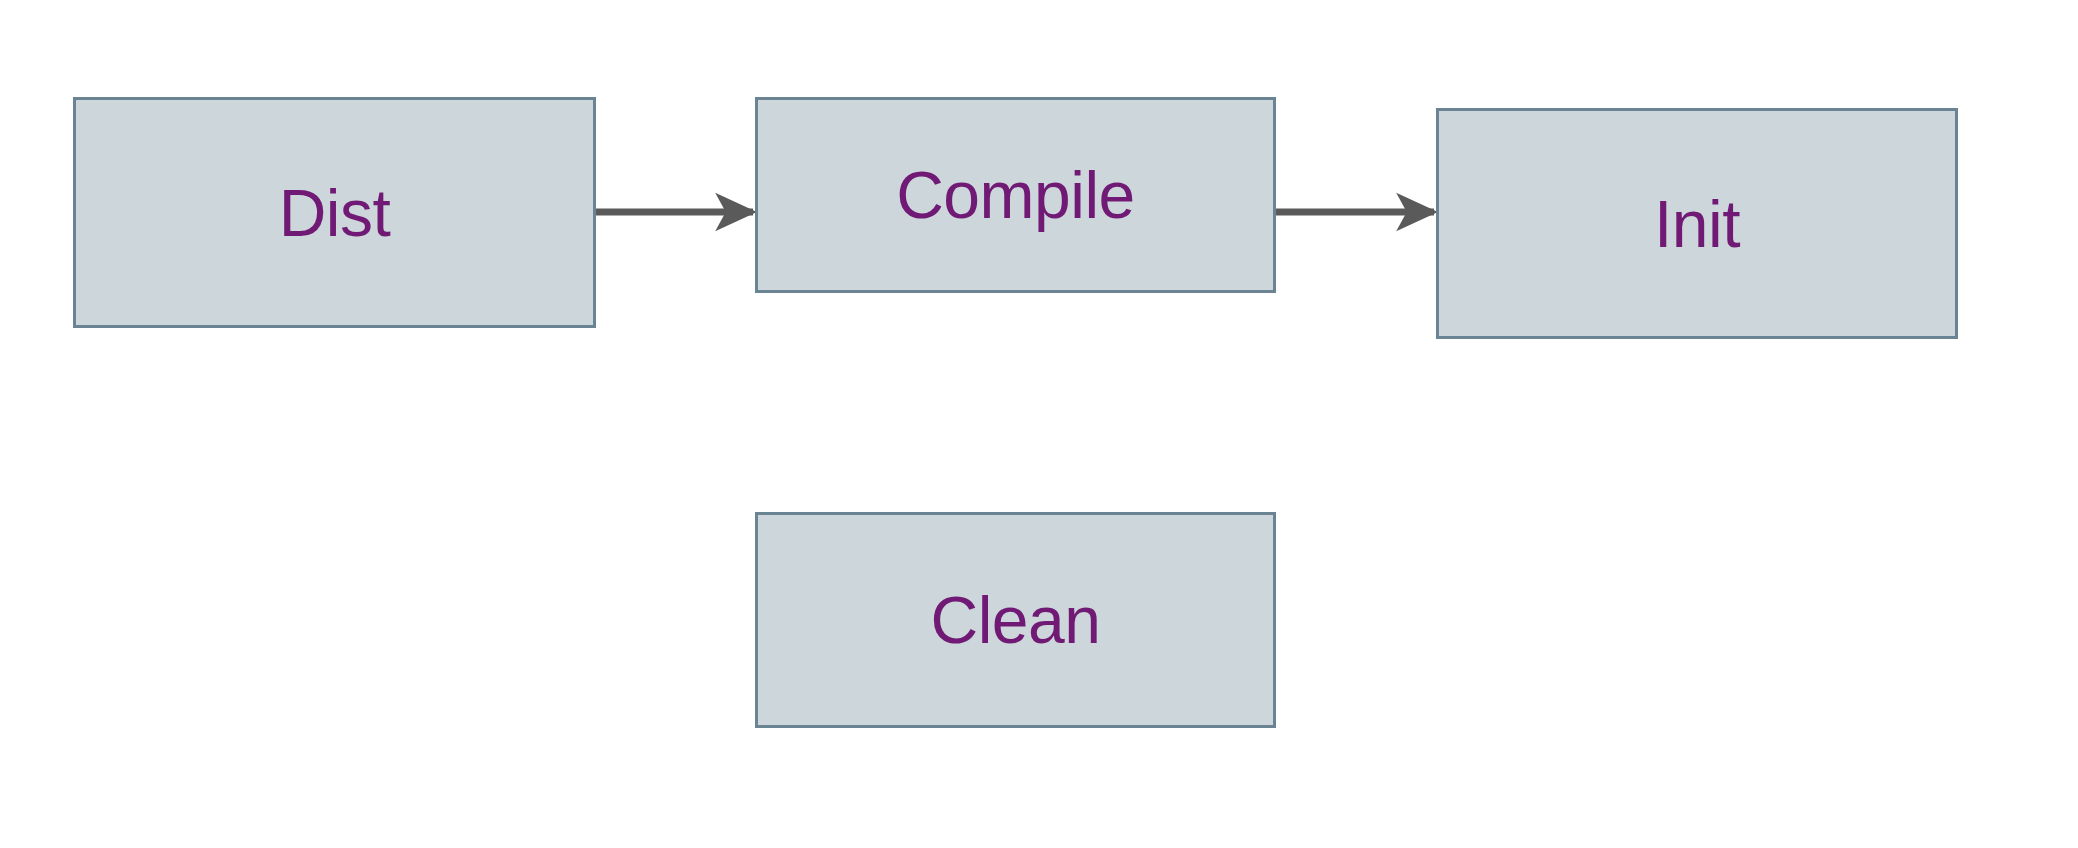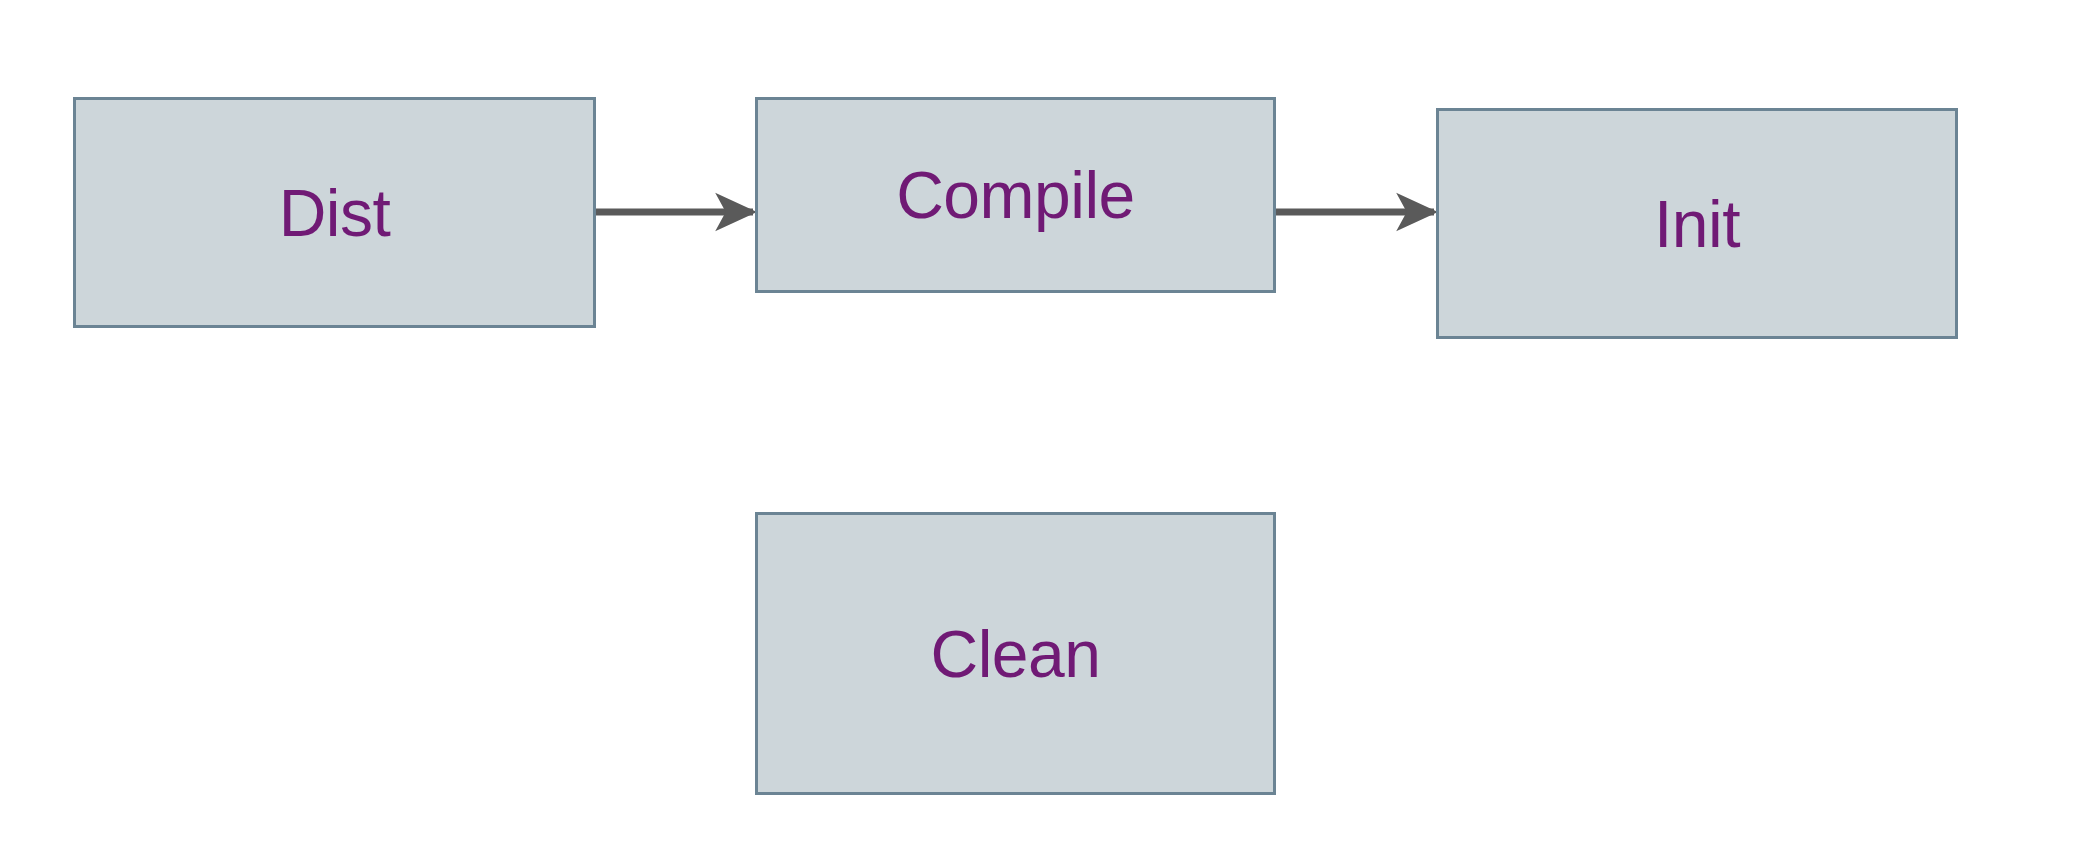--- a/index.html
+++ b/index.html
@@ -69,17 +69,17 @@
   </div>
 
   <div class="node" id="node-compile" style="left:755px; top:97px; width:521px; height:196px;">
     <span class="node-label">Compile</span>
   </div>
 
   <div class="node" id="node-init" style="left:1436px; top:97px; width:522px; height:231px;margin-top:11px;">
     <span class="node-label">Init</span>
   </div>
 
-  <div class="node" id="node-clean" style="left:755px; top:512px; width:521px; height:283px;">
+  <div class="node" id="node-clean" style="left:755px; top:512px; width:521px; height:216px;">
     <span class="node-label">Clean</span>
   </div>
 
 </div>
 
 </body></html>

